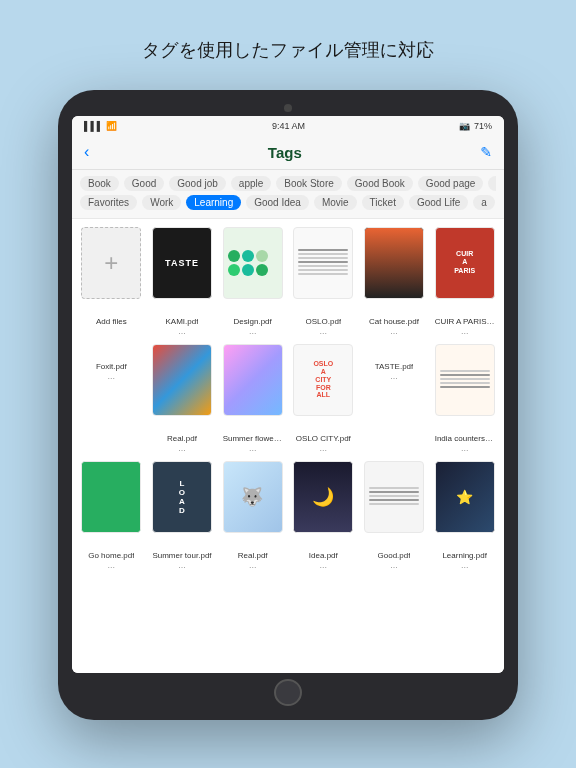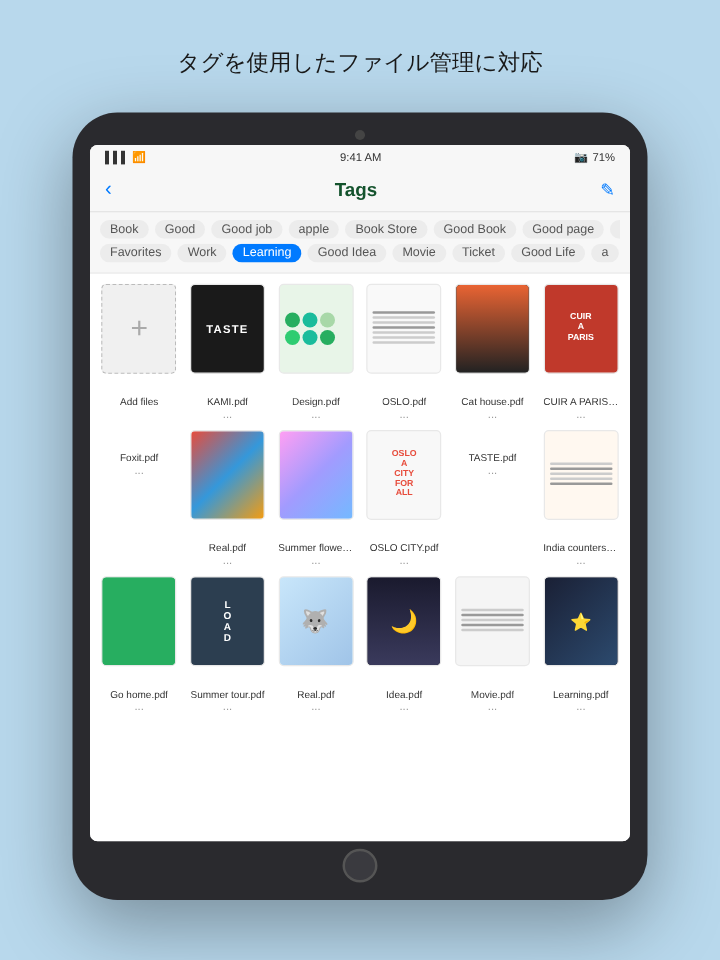--- a/index.html
+++ b/index.html
@@ -437,21 +437,21 @@
         <div class="file-item">
           <div class="file-thumb delta-thumb">
             <div class="text-block" style="width:100%">
               <div class="text-line"></div>
               <div class="text-line dark"></div>
               <div class="text-line"></div>
               <div class="text-line dark"></div>
               <div class="text-line"></div>
             </div>
           </div>
-          <div class="file-name">Movie.pdf</div>
+          <div class="file-name">Good.pdf</div>
           <div class="file-dots">...</div>
         </div>
         <div class="file-item">
           <div class="file-thumb cleo-thumb">
             <div style="width:100%;height:100%;background:linear-gradient(135deg,#1a2035,#2c4a6e);border-radius:3px;display:flex;align-items:center;justify-content:center;">
               <div style="font-size:14px;">⭐</div>
             </div>
           </div>
           <div class="file-name">Learning.pdf</div>
           <div class="file-dots">...</div>

